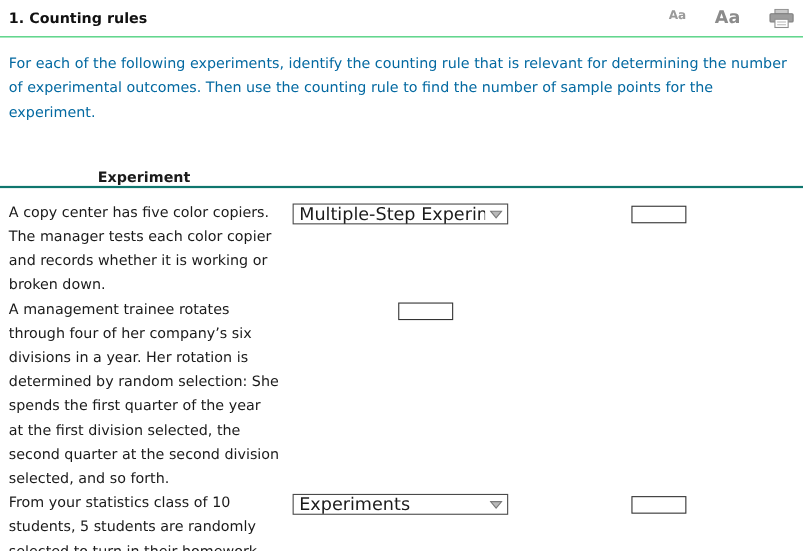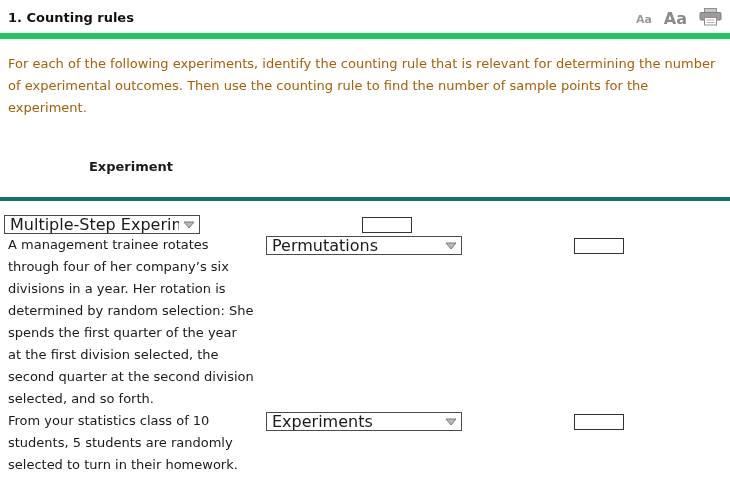--- a/index.html
+++ b/index.html
@@ -5,35 +5,35 @@
   * { margin:0; padding:0; box-sizing:border-box; }
   html,body { background:#fff; }
   body {
     width:730px; height:501px; overflow:hidden;
     font-family:"DejaVu Sans","Liberation Sans",sans-serif;
     font-size:13px; color:#1a1a1a;
   }
   .topbar {
     display:flex; justify-content:space-between; align-items:center;
     padding:8px 8px 6px 8px;
-    border-bottom:6px solid #22c55e;
+    border-bottom:1px solid #22c55e;
   }
   .title { font-weight:bold; font-size:13px; color:#111; }
-  .controls { display:flex; align-items:flex-end; gap:12px; }
+  .controls { display:flex; gap:26px; }
   .aa-small { font-size:11px; font-weight:bold; color:#9a9a9a; cursor:pointer; line-height:1; padding-bottom:2px; }
   .aa-large { font-size:16px; font-weight:bold; color:#8b8b8b; cursor:pointer; line-height:1; }
   .print-btn { cursor:pointer; line-height:0; padding-bottom:1px; }
 
-  .intro { padding:14px 12px 0 8px; line-height:22px; color:#a16207; }
+  .intro { padding:14px 12px 0 8px; line-height:22px; color:#0369a1; }
 
   .table-wrap { margin-top:40px; }
   .thead {
     display:grid; grid-template-columns:262px 212px 1fr;
-    padding-bottom:23px;
-    border-bottom:4px solid #0f766e;
+    padding-bottom:0;
+    border-bottom:2px solid #0f766e;
     font-weight:bold;
   }
   .th { text-align:center; }
   .tbody { padding-top:12px; }
   .row { display:grid; grid-template-columns:262px 212px 1fr; }
   .exp { padding:0 8px 0 8px; line-height:22px; }
   .rule-cell { padding-top:2px; }
   .dropdown {
     width:196px; height:19px; margin-left:4px;
     border:1px solid #4a4a4a; background:#fff;
@@ -71,47 +71,38 @@
 <div class="intro">For each of the following experiments, identify the counting rule that is relevant for determining the number of experimental outcomes. Then use the counting rule to find the number of sample points for the experiment.</div>
 
 <div class="table-wrap">
   <div class="thead">
     <div class="th">Experiment</div>
   </div>
 
   <div class="tbody">
 
     <div class="row">
+      <div class="exp">A copy center has five color copiers. The manager tests each color copier and records whether it is working or broken down.</div>
       <div class="rule-cell">
         <div class="dropdown">
           <span class="lbl">Multiple-Step Experiments</span>
           <span class="tri">
             <svg width="12" height="8" viewBox="0 0 12 8">
                 <polygon points="1,1 11,1 6,7" fill="#b9b9b9" stroke="#7a7a7a" stroke-width="1"></polygon>
               </svg>
           </span>
         </div>
       </div>
       <div class="answer-cell">
         <input class="answer" type="text" value="" style="">
       </div>
     </div>
 
     <div class="row">
       <div class="exp">A management trainee rotates through four of her company’s six divisions in a year. Her rotation is determined by random selection: She spends the first quarter of the year at the first division selected, the second quarter at the second division selected, and so forth.</div>
-      <div class="rule-cell">
-        <div class="dropdown">
-          <span class="lbl">Permutations</span>
-          <span class="tri">
-            <svg width="12" height="8" viewBox="0 0 12 8">
-                <polygon points="1,1 11,1 6,7" fill="#b9b9b9" stroke="#7a7a7a" stroke-width="1"></polygon>
-              </svg>
-          </span>
-        </div>
-      </div>
       <div class="answer-cell">
         <input class="answer" type="text" value="" style="">
       </div>
     </div>
 
     <div class="row">
       <div class="exp">From your statistics class of 10 students, 5 students are randomly selected to turn in their homework.</div>
       <div class="rule-cell">
         <div class="dropdown">
           <span class="lbl">Experiments</span>

